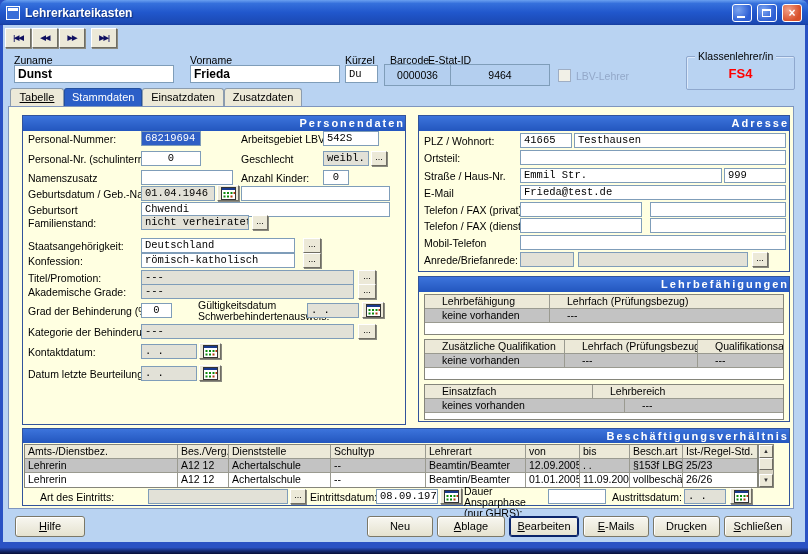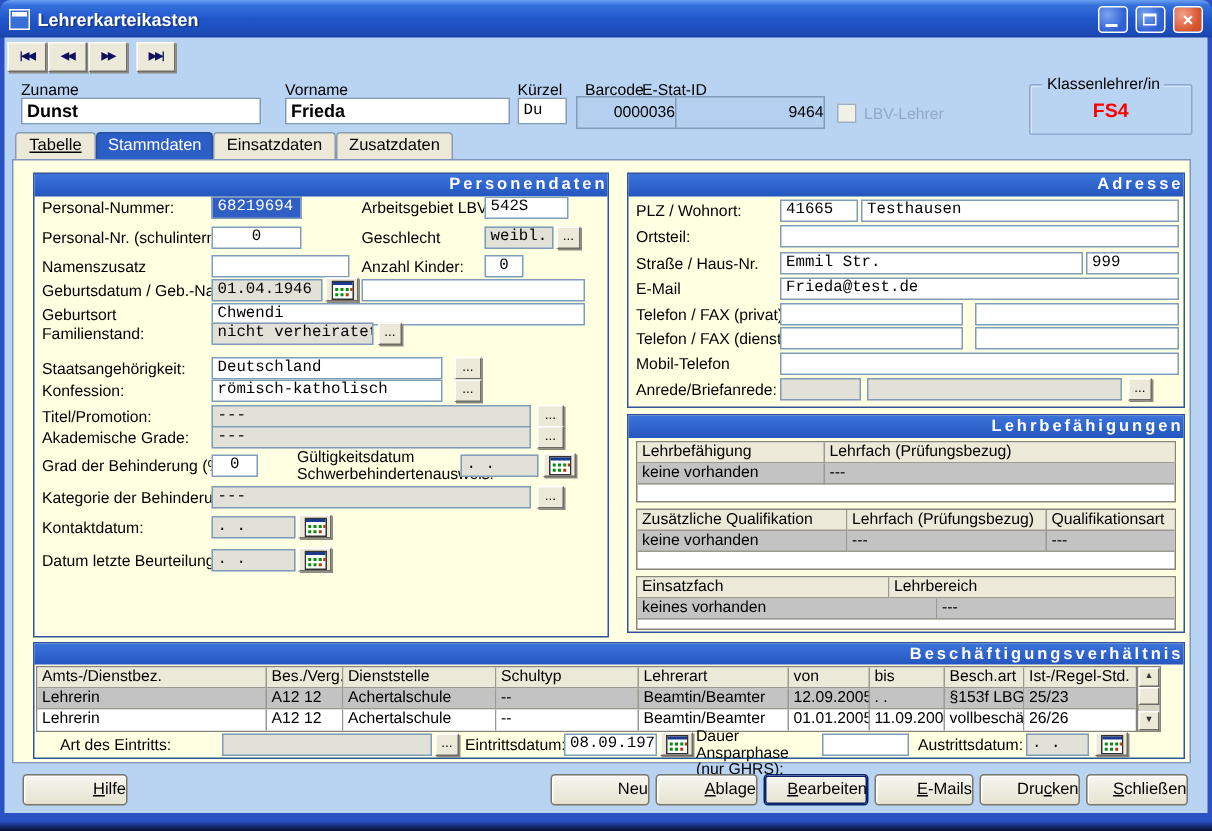--- a/index.html
+++ b/index.html
@@ -41,44 +41,44 @@
     display:flex;align-items:center;justify-content:center}
   .panel{position:absolute;background:#FFFFE1;border:1px solid #31539B}
   .phead{height:15px;background:linear-gradient(180deg,#3C74DC,#2356BE);color:#fff;font-weight:bold;
     font-size:11px;letter-spacing:2px;text-align:right;line-height:15px}
   .main{position:absolute;left:8px;top:106px;width:786px;height:403px;background:#FFFFE1;border:1px solid #7E95BE}
   .tab{position:absolute;top:88px;height:19px;background:#ECE9D8;border:1px solid #8C9CAE;border-bottom:none;
     border-radius:3px 3px 0 0;font-size:11px;text-align:center;line-height:17px;padding:0 7px;color:#000}
   .tab.active{background:#2B5FC7;color:#fff;border-color:#24509E;font-weight:normal}
   .mt{position:absolute;background:#fff;border:1px solid #85857B}
   .mt-row{display:flex;height:14px}
-  .mt-c{font-size:10.5px;line-height:13px;padding:0 3px;border-right:1px solid #9a9a90;overflow:hidden;white-space:nowrap}
+  .mt-c{font-size:10.5px;line-height:13px;padding:0 17px;border-right:1px solid #9a9a90;overflow:hidden;white-space:nowrap}
   .mt-row.hd .mt-c{background:#ECE9D8;border-bottom:1px solid #9a9a90}
   .mt-row.sel .mt-c{background:#C3C3C3;border-bottom:1px solid #9a9a90}
   .bt{position:absolute;background:#fff;border:1px solid #85857B}
   .bt-row{display:flex;height:14px}
   .bt-c{font-size:10.5px;line-height:13px;padding:0 3px;border-right:1px solid #9a9a90;overflow:hidden;white-space:nowrap}
   .bt-row.hd .bt-c{background:#ECE9D8;border-bottom:1px solid #9a9a90}
   .bt-row.sel .bt-c{background:#C3C3C3;border-bottom:1px solid #9a9a90}
   .bt-row.plain .bt-c{background:#fff}
   .gb{position:absolute;border:1px solid #8FA8CE;border-radius:2px;box-shadow:inset 1px 1px 0 #DCE9FA}
   .gb-lbl{position:absolute;top:-7px;left:8px;background:#B9D3F2;padding:0 3px;font-size:10.5px}
   .gb-val{width:100%;text-align:center;margin-top:9px;font-weight:bold;font-size:13px;color:#FF0000}
   .cb{position:absolute;width:13px;height:13px;background:#F1F0E7;border:1px solid #9FAEC4}
   .sb{position:absolute;width:16px;background:#D9D5C5;border:1px solid #85857B}
   .sb-btn{position:absolute;left:0;width:14px;height:13px;background:#ECE9D8;border:1px solid;
     border-color:#fff #6F6D63 #6F6D63 #fff;font-size:6px;text-align:center;line-height:11px;color:#333}
   .sb-thumb{position:absolute;left:0;top:13px;width:14px;height:12px;background:#ECE9D8;border:1px solid;
     border-color:#fff #6F6D63 #6F6D63 #fff}
   .fbtn{position:absolute;top:516px;height:21px;background:linear-gradient(180deg,#F8F7F1,#E5E2CF);
-    border:1px solid #7B7868;border-radius:3px;font-size:11px;text-align:right;line-height:19px;
+    border:1px solid #7B7868;border-radius:3px;font-size:11px;text-align:center;line-height:19px;
     box-shadow:inset 1px 1px 0 #fff;color:#000}
   .fbtn.focus{border:1px solid #0A246A;box-shadow:inset 0 0 0 1px #0A246A, inset 1px 1px 0 #fff}
   .bc-panel{position:absolute;display:flex;background:#B4CFEF;border:1px solid #7F9DB9;height:22px}
-  .bc-cell{font-size:10.5px;text-align:right;line-height:20px;color:#000}
+  .bc-cell{font-size:10.5px;text-align:center;line-height:20px;color:#000}
 </style>
 </head>
 <body>
 
 <div class="win">
 
   <div class="titlebar">
     <div class="app-icon"></div>
     <div class="title-text">Lehrerkarteikasten</div>
     <div class="tb-btn minmax">

